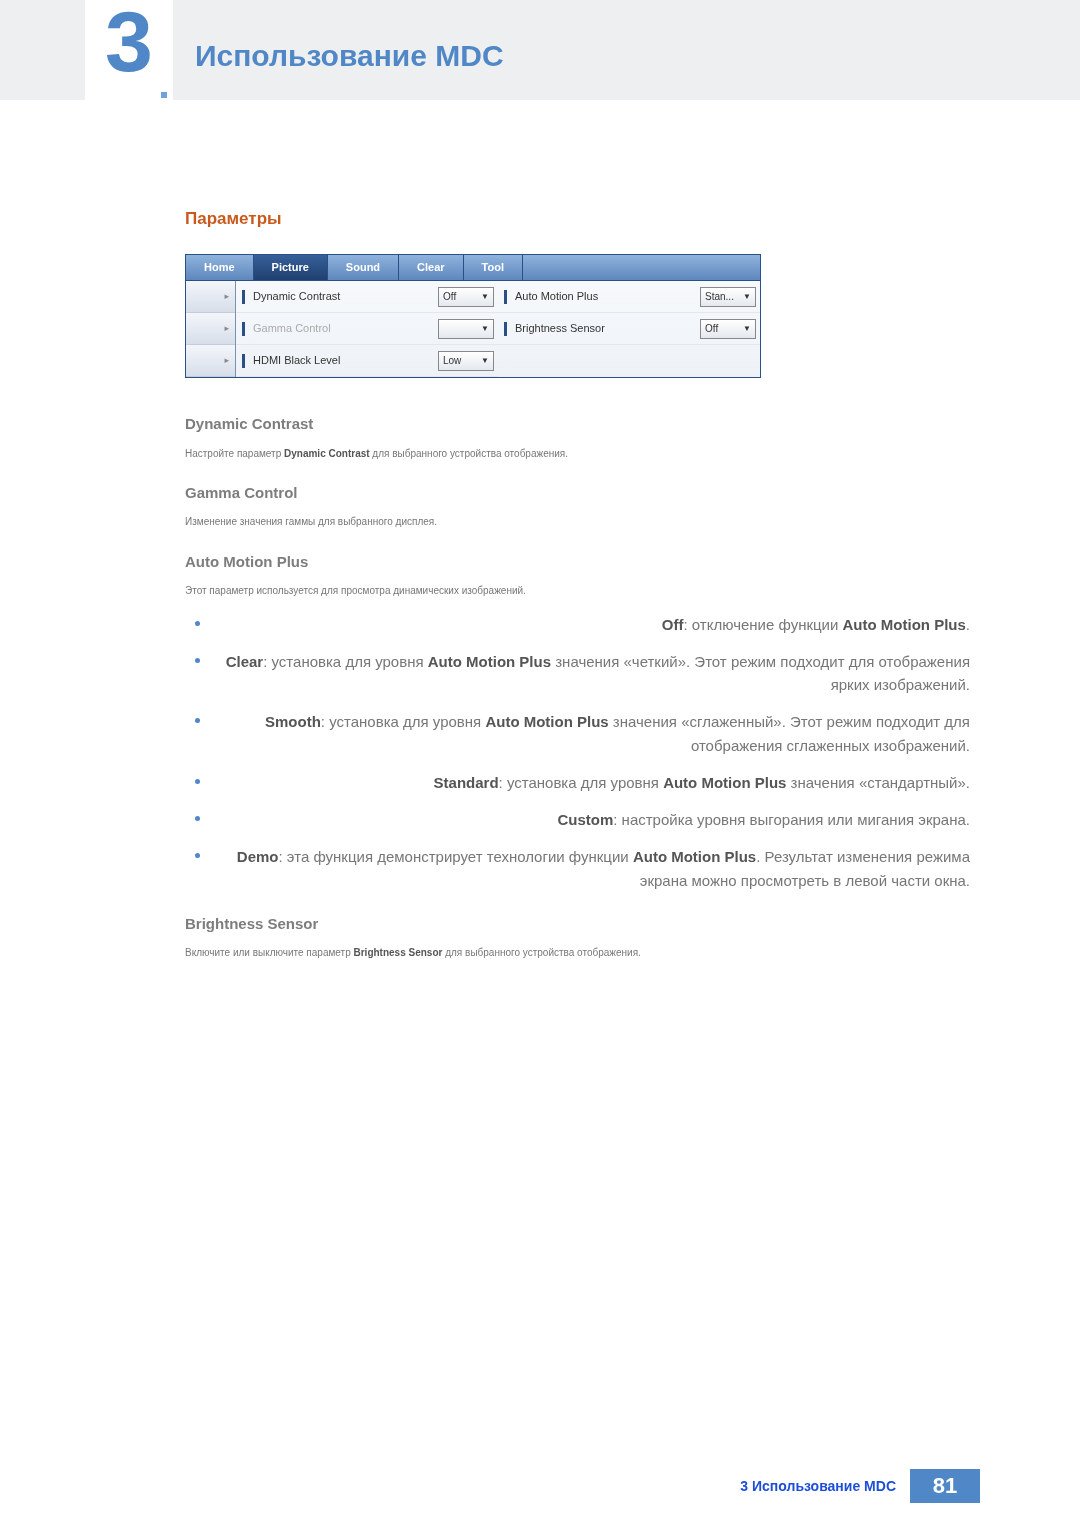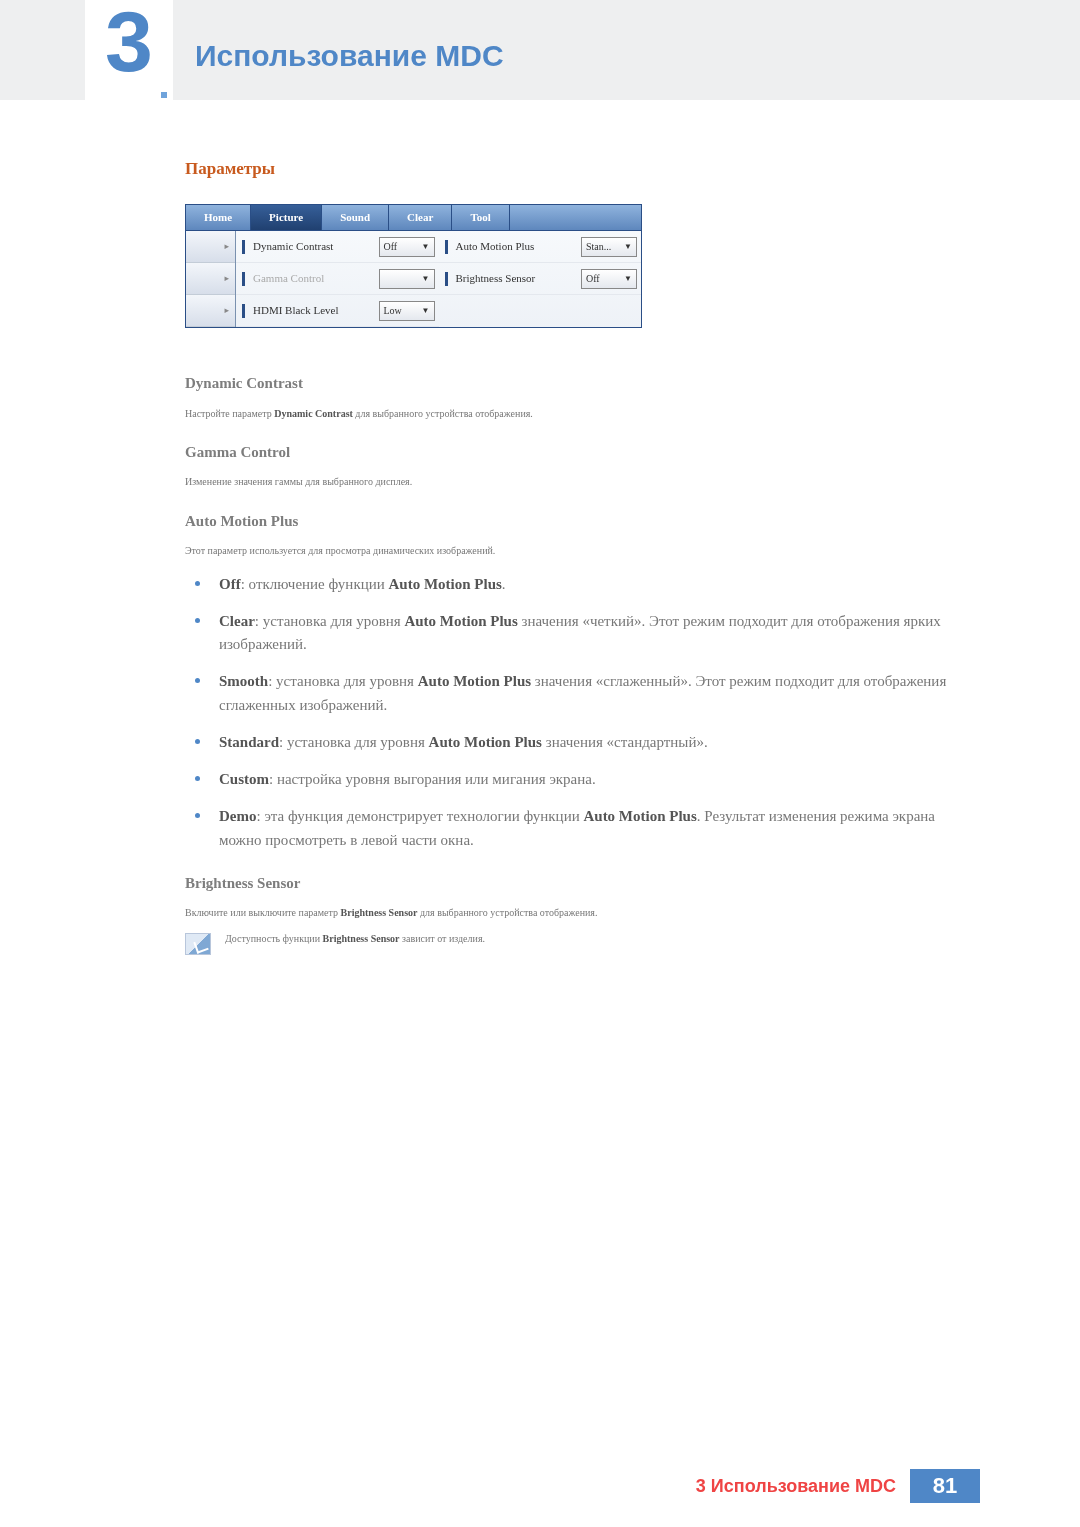--- a/index.html
+++ b/index.html
@@ -48,39 +48,38 @@
   }
   .header-title {
     font-size: 30px;
     font-weight: 700;
     color: #4f87c7;
     margin-left: 20px;
     margin-top: 12px;
   }
 
   .content {
-    padding: 56px 110px 0 185px;
+    padding: 106px 110px 0 185px;
     font-size: 15px;
     color: #555;
     line-height: 1.55;
-    font-family: Liberation Serif, serif;
   }
   .section-title {
     color: #c85a1e;
     font-weight: 700;
     font-size: 17px;
     margin-bottom: 22px;
   }
 
   
   .panel {
-    width: 457px;
+    width: 576px;
     border: 1px solid #2a4e86;
     background: linear-gradient(#f9fbfd, #eef2f7);
-    margin-bottom: 44px;
+    margin-bottom: 34px;
   }
   .tabrow {
     display: flex;
     height: 26px;
     background: linear-gradient(#8fb3dd, #5e87bd);
     border-bottom: 1px solid #2a4e86;
     font-size: 11px;
     color: #fff;
     font-weight: 700;
   }
@@ -152,21 +151,21 @@
   .sub-h {
     color: #7d7d7d;
     font-weight: 700;
     font-size: 15px;
     margin-top: 20px;
     margin-bottom: 10px;
   }
   p.body { color: #777; margin-bottom: 8px; font-size: 10px; }
   strong { color: #555; font-weight: 700; }
 
-  ul.bullets { list-style: none; margin-left: 0; padding-left: 0; margin-top: 14px; }
+  ul.bullets { list-style: none; margin-left: 0; padding-left: 0; margin-top: 14px; text-align: right; }
   ul.bullets li {
     position: relative;
     padding-left: 34px;
     margin-bottom: 14px;
     color: #777;
     font-size: 15px;
   }
   ul.bullets li::before {
     content: "";
     position: absolute;
@@ -205,23 +204,23 @@
   
   .footer {
     position: absolute;
     bottom: 24px;
     right: 100px;
     display: flex;
     align-items: center;
     gap: 14px;
   }
   .footer-text {
-    color: #ef4444;
-    font-weight: 700;
-    font-size: 18px;
+    color: #1d4ed8;
+    font-weight: 700;
+    font-size: 14px;
   }
   .footer-page {
     background: #4f87c7;
     color: #fff;
     font-weight: 700;
     font-size: 22px;
     width: 70px;
     height: 34px;
     display: flex;
     align-items: center;
@@ -320,25 +319,19 @@
       <li><strong>Smooth</strong><span>: установка для уровня </span><strong>Auto Motion Plus</strong><span> значения «сглаженный». Этот режим подходит для отображения сглаженных изображений.</span></li>
       <li><strong>Standard</strong><span>: установка для уровня </span><strong>Auto Motion Plus</strong><span> значения «стандартный».</span></li>
       <li><strong>Custom</strong><span>: настройка уровня выгорания или мигания экрана.</span></li>
       <li><strong>Demo</strong><span>: эта функция демонстрирует технологии функции </span><strong>Auto Motion Plus</strong><span>. Результат изменения режима экрана можно просмотреть в левой части окна.</span></li>
     </ul>
 
     <div class="sub-h">Brightness Sensor</div>
     <p class="body">
       <span>Включите или выключите параметр </span><strong>Brightness Sensor</strong><span> для выбранного устройства отображения.</span>
     </p>
-    <div class="note-row">
-      <div class="note-icon"></div>
-      <p class="body" style="margin:0">
-        <span>Доступность функции </span><strong>Brightness Sensor</strong><span> зависит от изделия.</span>
-      </p>
-    </div>
   </div>
 
   <div class="footer">
     <span class="footer-text">3 Использование MDC</span>
     <span class="footer-page">81</span>
   </div>
 </div>
 
 </body></html>

